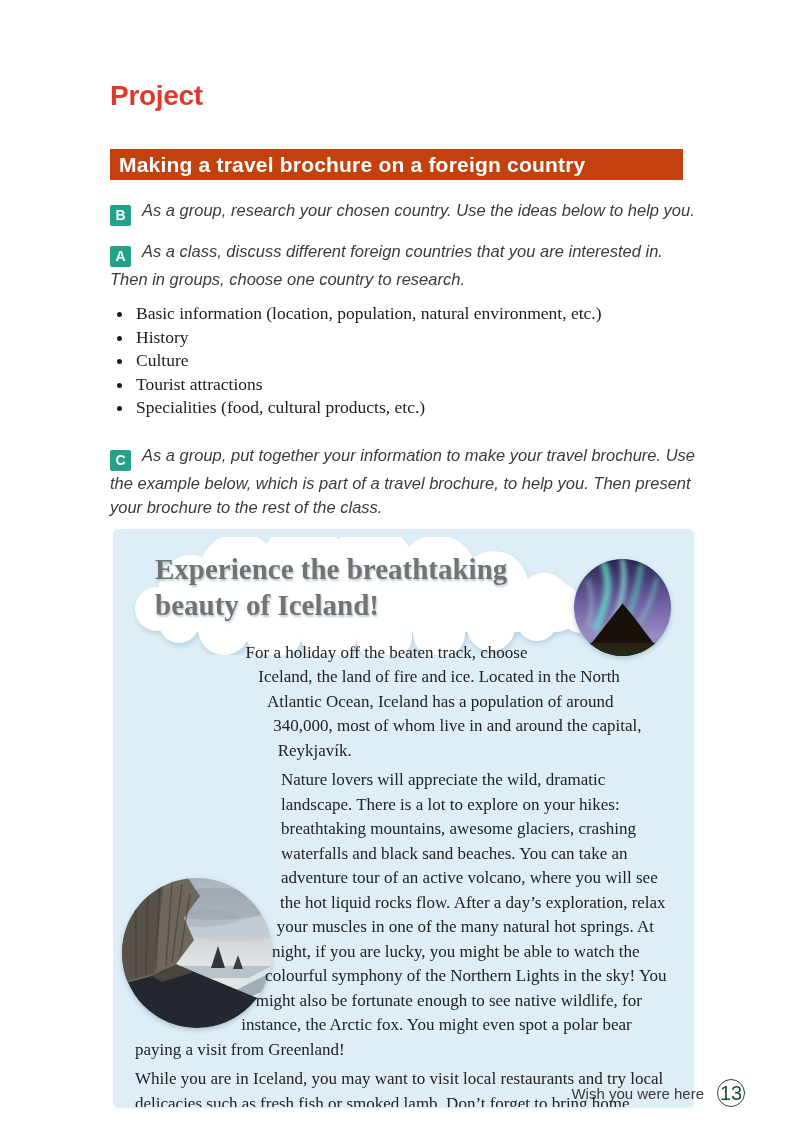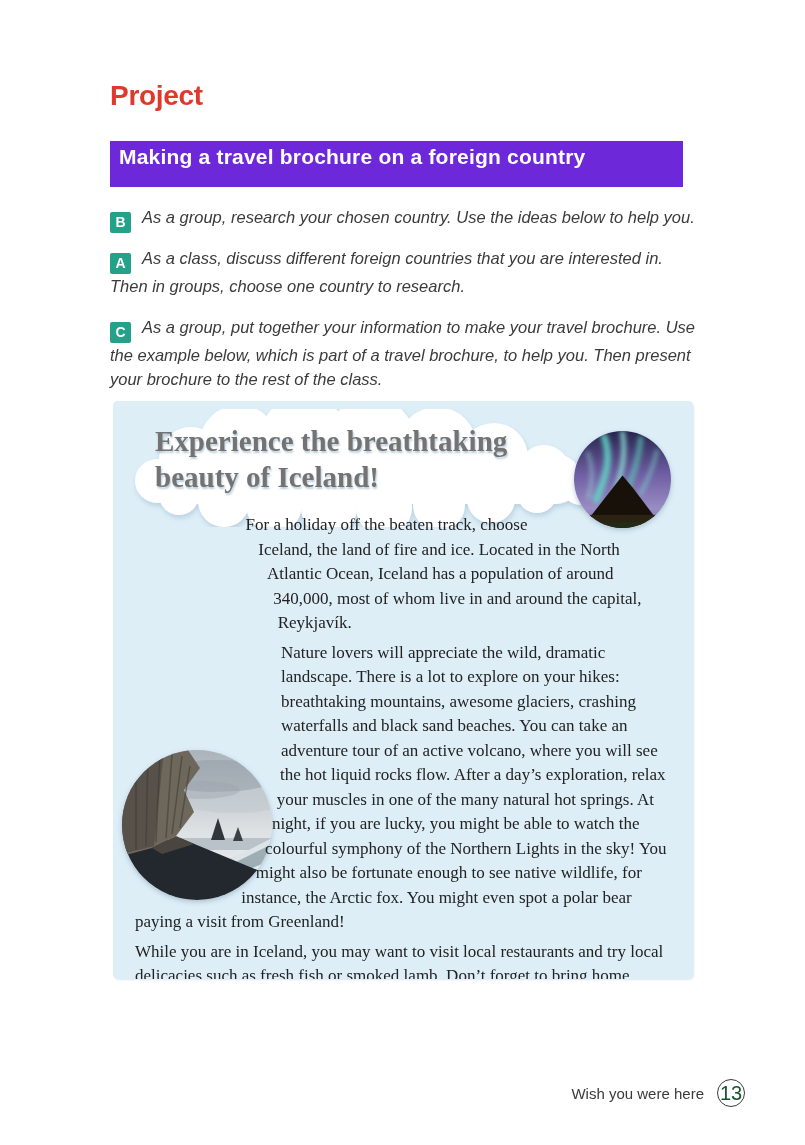--- a/index.html
+++ b/index.html
@@ -3,29 +3,29 @@
 <meta charset="utf-8">
 <style>
   html,body{margin:0;padding:0;background:#ffffff;}
   .page{position:relative;width:805px;height:1145px;background:#ffffff;overflow:hidden;
         font-family:"Liberation Sans",sans-serif;}
   .content{padding:0 110px 0 110px;}
 
   
   .h-project{margin:80px 0 0 0;font-size:28px;font-weight:bold;letter-spacing:-0.3px;
              color:#dd3a2c;font-family:"Liberation Sans",sans-serif;}
-  .banner{margin-top:29px;width:573px;height:46px;background:#6d28d9;}
+  .banner{margin-top:37px;width:573px;height:31px;background:#c2410c;}
   .banner span{display:inline-block;padding:4px 0 0 9px;font-size:21px;font-weight:bold;
                color:#ffffff;letter-spacing:0.2px;}
 
   
   .task{margin:0;width:588px;font-style:italic;font-size:16.5px;line-height:24px;color:#3b3b3b;}
   .task.a{margin-top:13px;}
   .task.b{margin-top:18px;}
-  .task.c{margin-top:17px;}
+  .task.c{margin-top:23px;}
   .badge{display:inline-block;width:21px;height:21px;line-height:21px;border-radius:2px;
          background:#23a289;color:#ffffff;font-style:normal;font-weight:bold;font-size:14px;
          text-align:center;margin-right:11px;vertical-align:-4px;}
 
   
   .bullets{margin:11px 0 0 0;padding:0 0 0 24px;list-style:disc;width:560px;
            font-family:"Liberation Serif",serif;font-size:17.5px;line-height:23.5px;color:#1c1c1c;}
   .bullets li{margin:0;padding-left:2px;}
 
   
@@ -63,20 +63,27 @@
     <h1 class="h-project">Project</h1>
 
     <div class="banner">
       <span>Making a travel brochure on a foreign country</span>
     </div>
 
     <p class="task b"><span class="badge">B</span><span>As a group, research your chosen country. Use the ideas below to help you.</span></p>
 
     <p class="task a"><span class="badge">A</span><span>As a class, discuss different foreign countries that you are interested in. Then in groups, choose one country to research.</span></p>
 
+    <ul class="bullets">
+      <li>Basic information (location, population, natural environment, etc.)</li>
+      <li>History</li>
+      <li>Culture</li>
+      <li>Tourist attractions</li>
+      <li>Specialities (food, cultural products, etc.)</li>
+    </ul>
 
     <p class="task c"><span class="badge">C</span><span>As a group, put together your information to make your travel brochure. Use the example below, which is part of a travel brochure, to help you. Then present your brochure to the rest of the class.</span></p>
 
     <div class="brochure">
 
       <svg class="cloud" viewBox="0 0 505 118" xmlns="http://www.w3.org/2000/svg">
         <defs>
           <filter id="cs" x="-20%" y="-20%" width="140%" height="140%">
             <feDropShadow dx="1" dy="3" stdDeviation="2.5" flood-color="#b6cfdf" flood-opacity="0.9"></feDropShadow>
           </filter>

